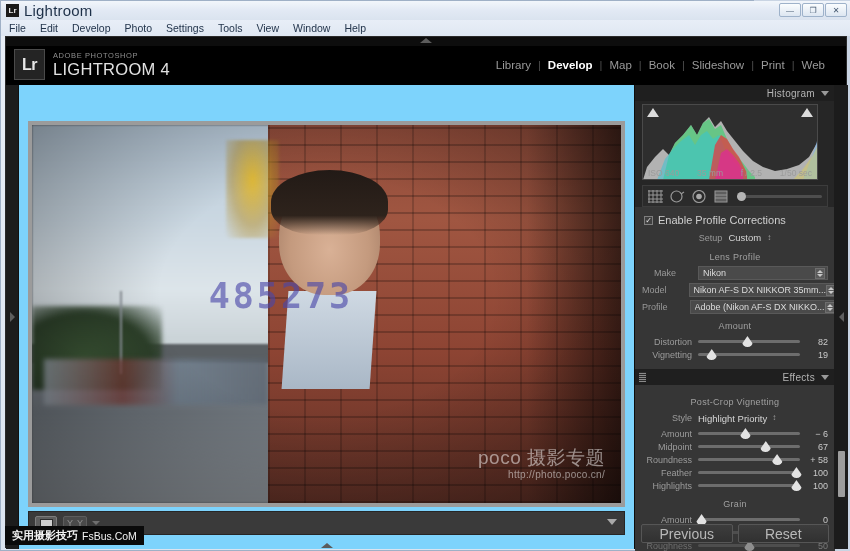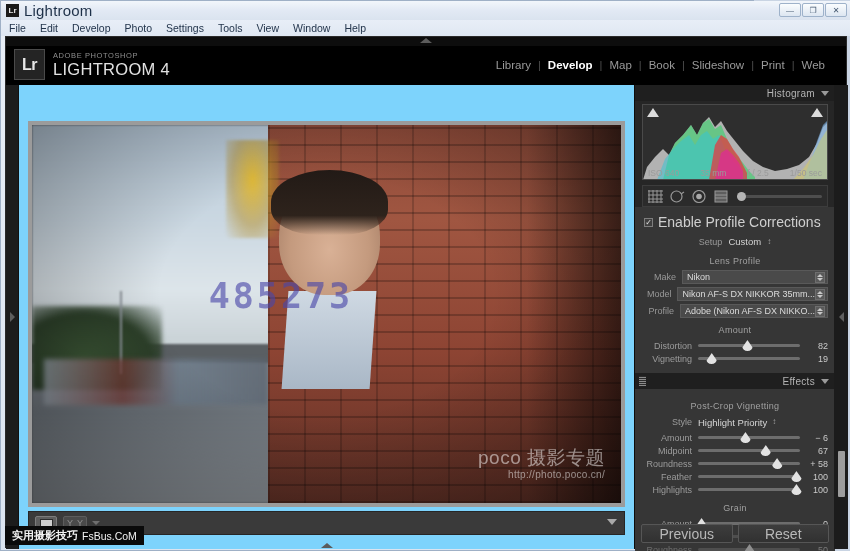--- a/index.html
+++ b/index.html
@@ -266,21 +266,21 @@
     border-left: 4px solid transparent; border-right: 4px solid transparent;
     border-top: 5px solid #9a9a9a;
   }
   .panel-head .ph-sw {
     position: absolute; left: 4px; width: 7px; height: 10px;
     background: repeating-linear-gradient(0deg,#8a8a8a 0,#8a8a8a 1px,#2b2b2b 1px,#2b2b2b 2px);
   }
 
   
   .histo-wrap {
-    margin: 3px 7px 0 7px; height: 76px; background: #2e2e2e;
+    margin: 3px 17px 0 7px; height: 76px; background: #2e2e2e;
     border: 1px solid #4a4a4a; position: relative; overflow: hidden;
   }
   .clip-tri {
     position: absolute; top: 3px; width: 0; height: 0;
     border-left: 6px solid transparent; border-right: 6px solid transparent;
     border-bottom: 9px solid #dcdcdc;
   }
   .histo-exif {
     position: absolute; left: 0; bottom: 0; width: 100%; height: 13px;
     display: flex; align-items: center; justify-content: space-between;
@@ -308,32 +308,32 @@
   .panel-body { padding: 5px 7px 8px 7px; background: #363636; }
   .sec-title {
     text-align: center; font-size: 9px; color: #a0a0a0;
     margin: 7px 0 4px 0; letter-spacing: .3px;
   }
   .chk-row { display: flex; align-items: center; gap: 5px; padding: 2px 0 4px 2px; }
   .chk {
     width: 9px; height: 9px; border: 1px solid #7e7e7e; background: #3f3f3f;
     color: #e0e0e0; font-size: 8px; line-height: 8px; text-align: center;
   }
-  .chk-row span { font-size: 14px; color: #cfcfcf; text-align: center; }
+  .chk-row span { font-size: 11px; color: #cfcfcf; text-align: center; }
 
   .setup-row {
     display: flex; align-items: center; justify-content: center;
     gap: 6px; padding: 2px 0 2px 0;
   }
   .setup-row .lbl { font-size: 9px; color: #9a9a9a; }
   .setup-row .val { font-size: 9.5px; color: #d4d4d4; }
   .updown { font-size: 8px; color: #a0a0a0; line-height: 8px; }
 
   .field-row {
-    display: flex; align-items: center; margin: 3px 0;
+    display: flex; align-items: center; margin: 3px 0; gap: 16px;
   }
   .field-row .f-lbl {
     width: 40px; text-align: right; font-size: 9px; color: #989898;
     padding-right: 6px;
   }
   .field-box {
     flex: 1; height: 14px; background: #4a4a4a; border: 1px solid #595959;
     display: flex; align-items: center; justify-content: space-between;
     padding: 0 2px 0 4px;
   }

